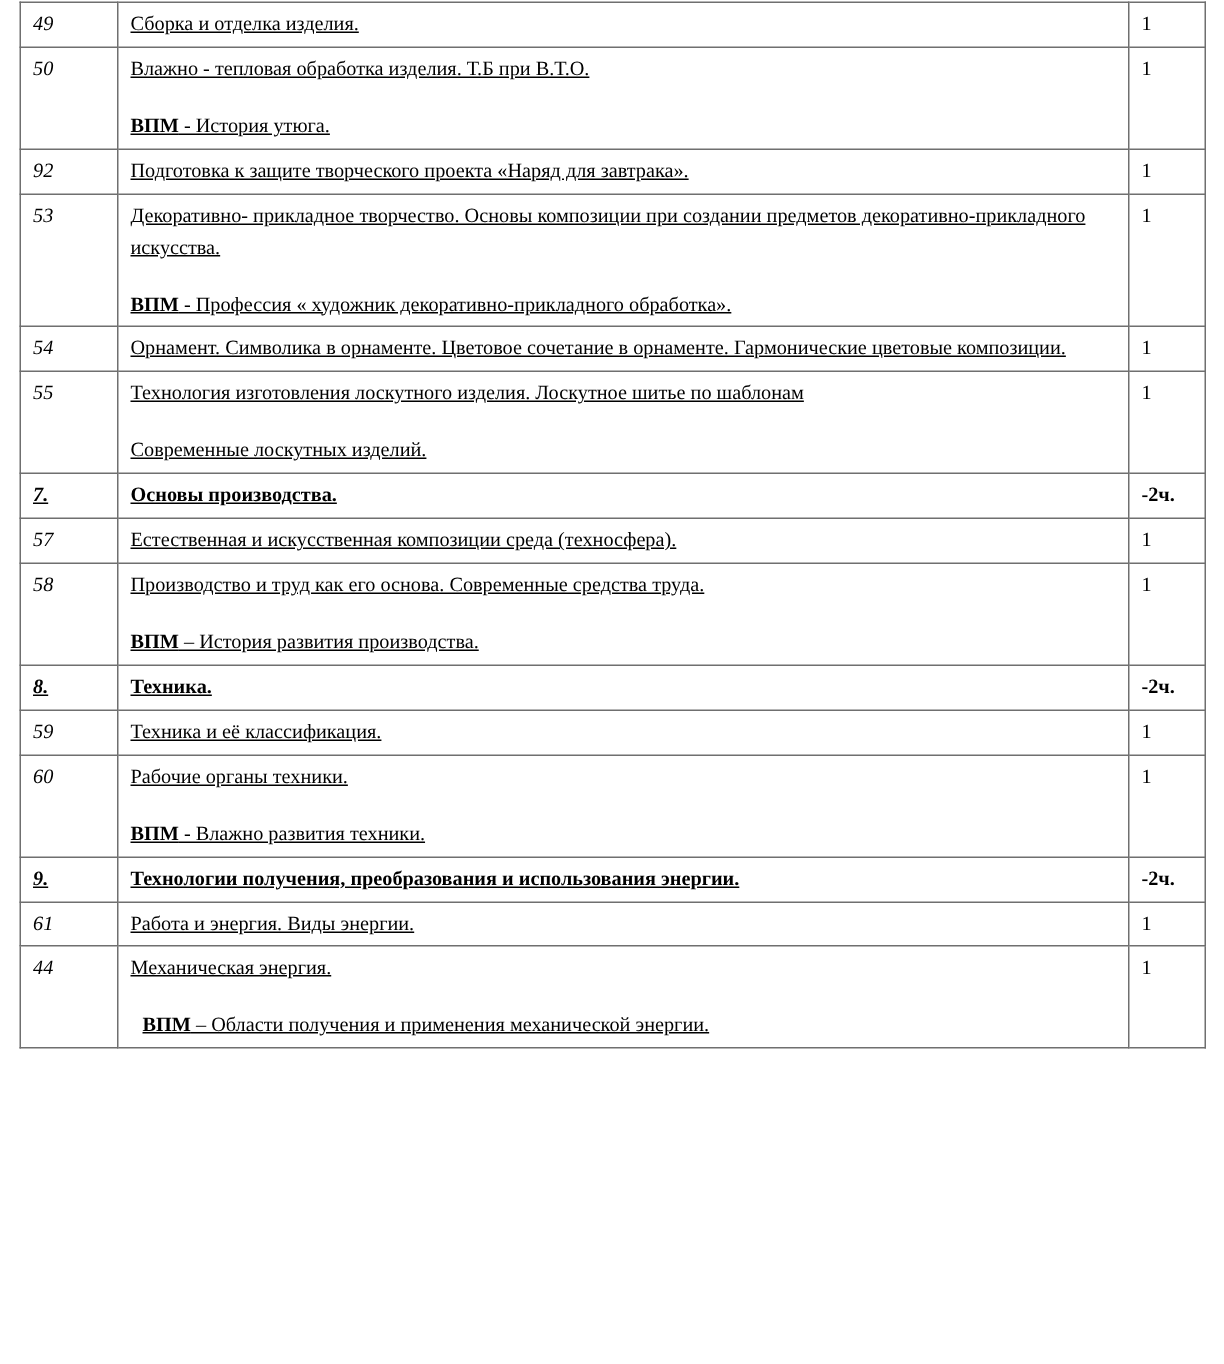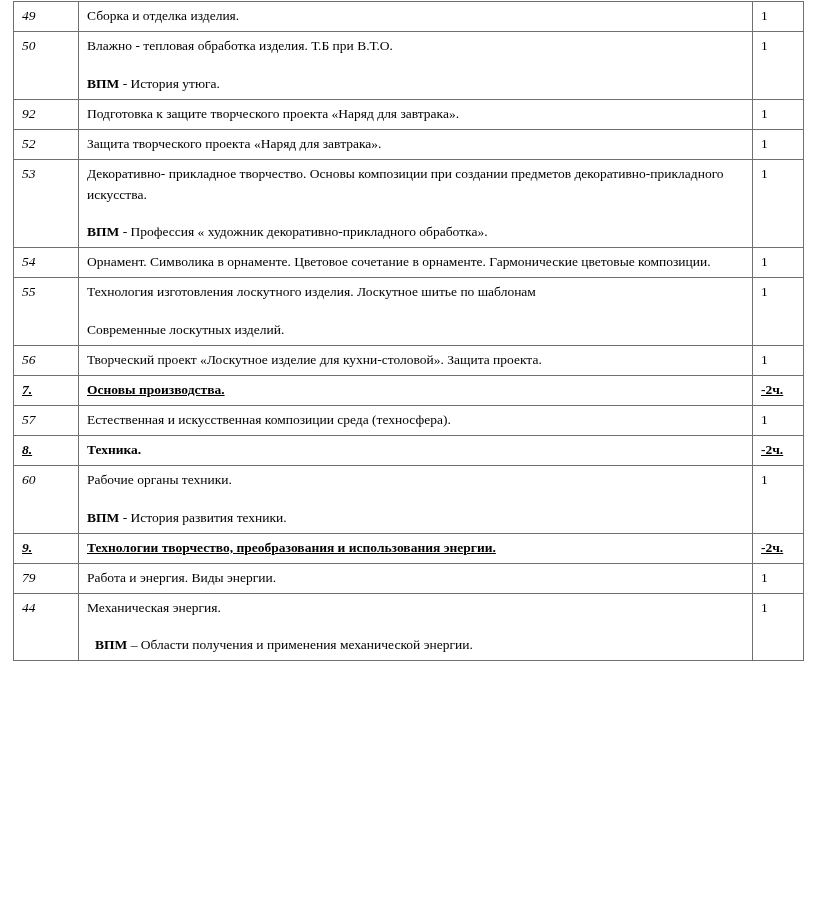--- a/index.html
+++ b/index.html
@@ -48,20 +48,21 @@
     font-style: italic;
     font-size: 14px;
     padding-left: 9px;
     padding-top: 4px;
     white-space: nowrap;
   }
 
   td.topic {
     padding-left: 9px;
     padding-right: 8px;
+    text-decoration: underline;
   }
 
   td.hours {
     font-size: 13px;
     padding-left: 7px;
     padding-top: 4px;
     white-space: nowrap;
   }
 
   
@@ -72,21 +73,20 @@
   }
   tr.section td.topic {
     font-weight: bold;
   }
   tr.section td.topic.underlined {
     text-decoration: underline;
   }
   tr.section td.hours {
     font-weight: bold;
     font-style: normal;
-    text-decoration: underline;
   }
 
   .line {
     display: block;
   }
   .line + .line {
     margin-top: 2px;
   }
   .line.gap {
     margin-top: 17px;
@@ -127,94 +127,95 @@
           <td class="hours">1</td>
         </tr>
         <tr class="lesson">
           <td class="num pad-bottom-md">92</td>
           <td class="topic pad-bottom-md">
             <span class="line"><span>Подготовка к защите творческого проекта «Наряд для завтрака».</span></span>
           </td>
           <td class="hours">1</td>
         </tr>
         <tr class="lesson">
-          <td class="num pad-bottom-md">52</td>
-          <td class="topic pad-bottom-md">
-            <span class="line"><span>Защита творческого проекта «Наряд для завтрака».</span></span>
-          </td>
-          <td class="hours">1</td>
-        </tr>
-        <tr class="lesson">
           <td class="num pad-bottom-lg">53</td>
           <td class="topic pad-bottom-lg">
             <span class="line"><span> Декоративно- прикладное творчество. Основы композиции при создании предметов декоративно-прикладного искусства.</span></span>
             <span class="line gap"><span class="vpm">ВПМ</span><span> - Профессия « художник декоративно-прикладного обработка».</span></span>
           </td>
           <td class="hours">1</td>
         </tr>
         <tr class="lesson">
           <td class="num pad-bottom-md">54</td>
           <td class="topic pad-bottom-md">
             <span class="line"><span>Орнамент. Символика в орнаменте. Цветовое сочетание в орнаменте. Гармонические цветовые композиции.</span></span>
           </td>
           <td class="hours">1</td>
         </tr>
         <tr class="lesson">
           <td class="num pad-bottom-lg">55</td>
           <td class="topic pad-bottom-lg">
             <span class="line"><span>Технология изготовления лоскутного изделия. Лоскутное шитье по шаблонам</span></span>
             <span class="line gap"><span>Современные лоскутных изделий.</span></span>
-          </td>
-          <td class="hours">1</td>
-        </tr>
-        <tr class="lesson">
-          <td class="num pad-bottom-md">56</td>
-          <td class="topic pad-bottom-md">
-            <span class="line"><span>Творческий проект «Лоскутное изделие для кухни-столовой». Защита проекта.</span></span>
           </td>
           <td class="hours">1</td>
         </tr>
         <tr class="section">
           <td class="num pad-bottom-md">7.</td>
           <td class="topic underlined pad-bottom-md">
             <span class="line"><span>Основы производства.</span></span>
           </td>
           <td class="hours">-2ч.</td>
         </tr>
         <tr class="lesson">
           <td class="num pad-bottom-md">57</td>
           <td class="topic pad-bottom-md">
             <span class="line"><span>Естественная и искусственная композиции среда (техносфера).</span></span>
           </td>
           <td class="hours">1</td>
         </tr>
+        <tr class="lesson">
+          <td class="num pad-bottom-lg">58</td>
+          <td class="topic pad-bottom-lg">
+            <span class="line"><span>Производство и труд как его основа. Современные средства труда.</span></span>
+            <span class="line gap"><span class="vpm">ВПМ</span><span> – История развития производства.</span></span>
+          </td>
+          <td class="hours">1</td>
+        </tr>
         <tr class="section">
           <td class="num pad-bottom-md">8.</td>
           <td class="topic pad-bottom-md">
             <span class="line"><span>Техника.</span></span>
           </td>
           <td class="hours">-2ч.</td>
         </tr>
         <tr class="lesson">
+          <td class="num pad-bottom-md">59</td>
+          <td class="topic pad-bottom-md">
+            <span class="line"><span>Техника и её классификация.</span></span>
+          </td>
+          <td class="hours">1</td>
+        </tr>
+        <tr class="lesson">
           <td class="num pad-bottom-lg">60</td>
           <td class="topic pad-bottom-lg">
             <span class="line"><span>Рабочие органы техники.</span></span>
-            <span class="line gap"><span class="vpm">ВПМ</span><span> - История развития техники.</span></span>
+            <span class="line gap"><span class="vpm">ВПМ</span><span> - Влажно развития техники.</span></span>
           </td>
           <td class="hours">1</td>
         </tr>
         <tr class="section">
           <td class="num pad-bottom-md">9.</td>
           <td class="topic underlined pad-bottom-md">
-            <span class="line"><span>Технологии творчество, преобразования и использования энергии.</span></span>
+            <span class="line"><span>Технологии получения, преобразования и использования энергии.</span></span>
           </td>
           <td class="hours">-2ч.</td>
         </tr>
         <tr class="lesson">
-          <td class="num pad-bottom-md">79</td>
+          <td class="num pad-bottom-md">61</td>
           <td class="topic pad-bottom-md">
             <span class="line"><span>Работа и энергия. Виды энергии.</span></span>
           </td>
           <td class="hours">1</td>
         </tr>
         <tr class="lesson">
           <td class="num pad-bottom-lg">44</td>
           <td class="topic pad-bottom-lg">
             <span class="line"><span>Механическая энергия.</span></span>
             <span class="line gap indent"><span class="vpm">ВПМ</span><span> – Области получения и применения механической энергии.</span></span>

